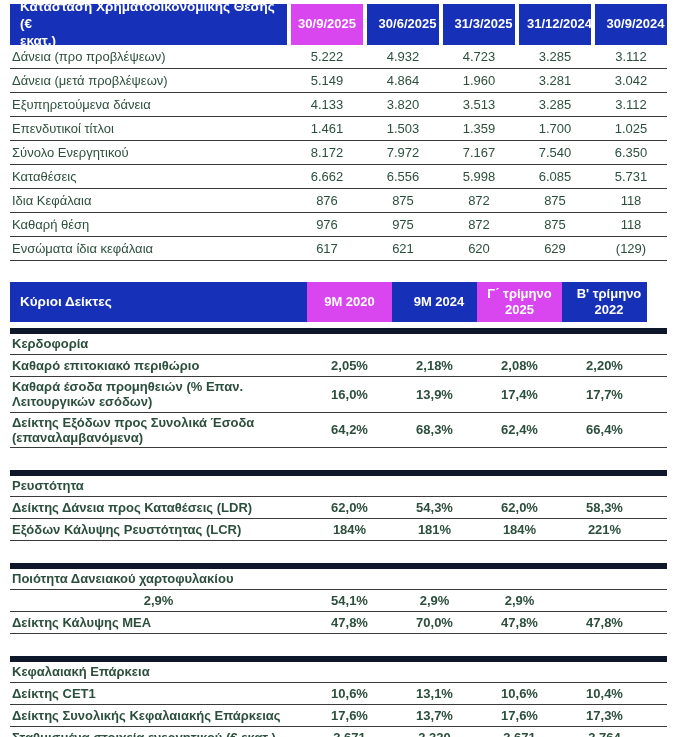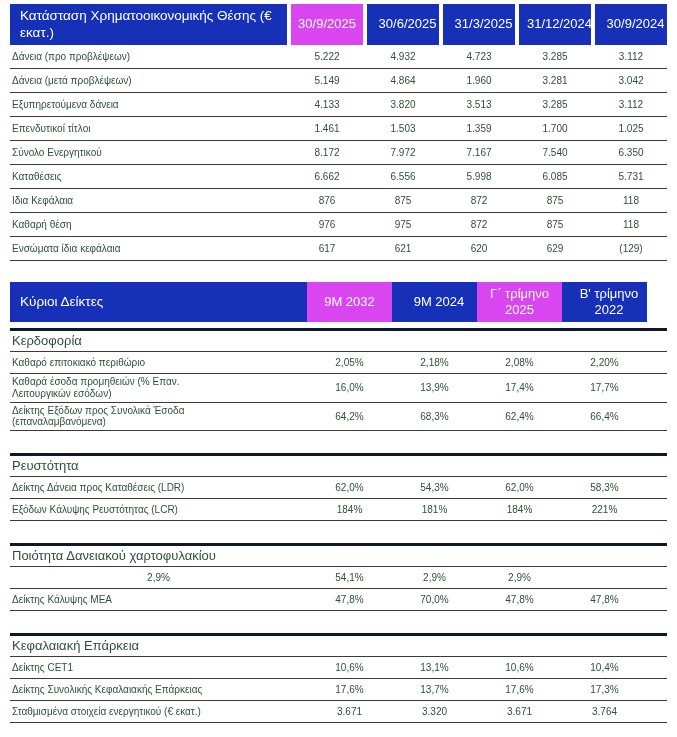--- a/index.html
+++ b/index.html
@@ -10,21 +10,21 @@
     color: #2c4f3d;
     overflow: hidden;
   }
   .page { padding: 4px 10px 0 10px; width: 677px; }
 
   
   .t1grid { display: grid; grid-template-columns: 277px repeat(5, 72px); column-gap: 4px; }
   .t2grid { display: grid; grid-template-columns: 297px repeat(4, 85px); }
 
   
-  .hdr { align-items: stretch; }
+  .hdr { align-items: stretch; font-weight: bold; }
   .hdr .hcell {
     color: #fff;
     display: flex; align-items: center; justify-content: center;
     text-align: center;
     font-size: 13px; line-height: 1.25;
     white-space: pre-line;
   }
   .t1 .hdr .hcell { height: 41px; }
   .t2 .hdr .hcell { height: 40px; }
   .hcell.label-h {
@@ -32,34 +32,34 @@
     padding-left: 10px; padding-right: 6px;
     font-size: 13.5px;
   }
   .bg-blue  { background: #1631b8; padding-left: 9px; }
   .bg-green { background: #d946ef; }
 
   
   .drow {
     border-bottom: 1px solid #3a3a38;
     align-items: center;
-    font-size: 10px;
+    font-size: 13px;
   }
   .t1 .drow { min-height: 24px; }
   .t2 .drow { min-height: 22px; }
   .rlabel {
     padding: 2px 0 2px 2px;
     line-height: 1.18;
     white-space: pre-line;
   }
   .num { text-align: center; padding: 2px 0; }
 
   
   .t2 { margin-top: 21px; }
-  .sec { border-top: 3px solid #0f172a; margin-top: 22px; }
+  .sec { border-top: 6px solid #0f172a; margin-top: 22px; font-weight: bold; }
   .sec.first { margin-top: 6px; }
   .sec-title {
     font-size: 13px;
     padding: 2px 0 3px 2px;
     border-bottom: 1px solid #3a3a38;
   }
 </style>
 </head>
 <body>
 
@@ -149,21 +149,21 @@
           <div class="num">629</div>
           <div class="num">(129)</div>
         </div>
       </div>
   </section>
 
   <section class="t2">
     <div class="hdr t2grid">
       <div class="hcell label-h bg-blue">Κύριοι Δείκτες</div>
 
-    <div class="hcell bg-green">9M 2032</div>
+    <div class="hcell bg-green">9M 2020</div>
         <div class="hcell bg-blue">9M 2024</div>
         <div class="hcell bg-green">Γ΄ τρίμηνο
 2025</div>
         <div class="hcell bg-blue">Β' τρίμηνο
 2022</div>
       </div>
     <div id="t2-body">
         <div class="sec first">
           <div class="sec-title">Κερδοφορία</div>
           <div class="drow t2grid">

